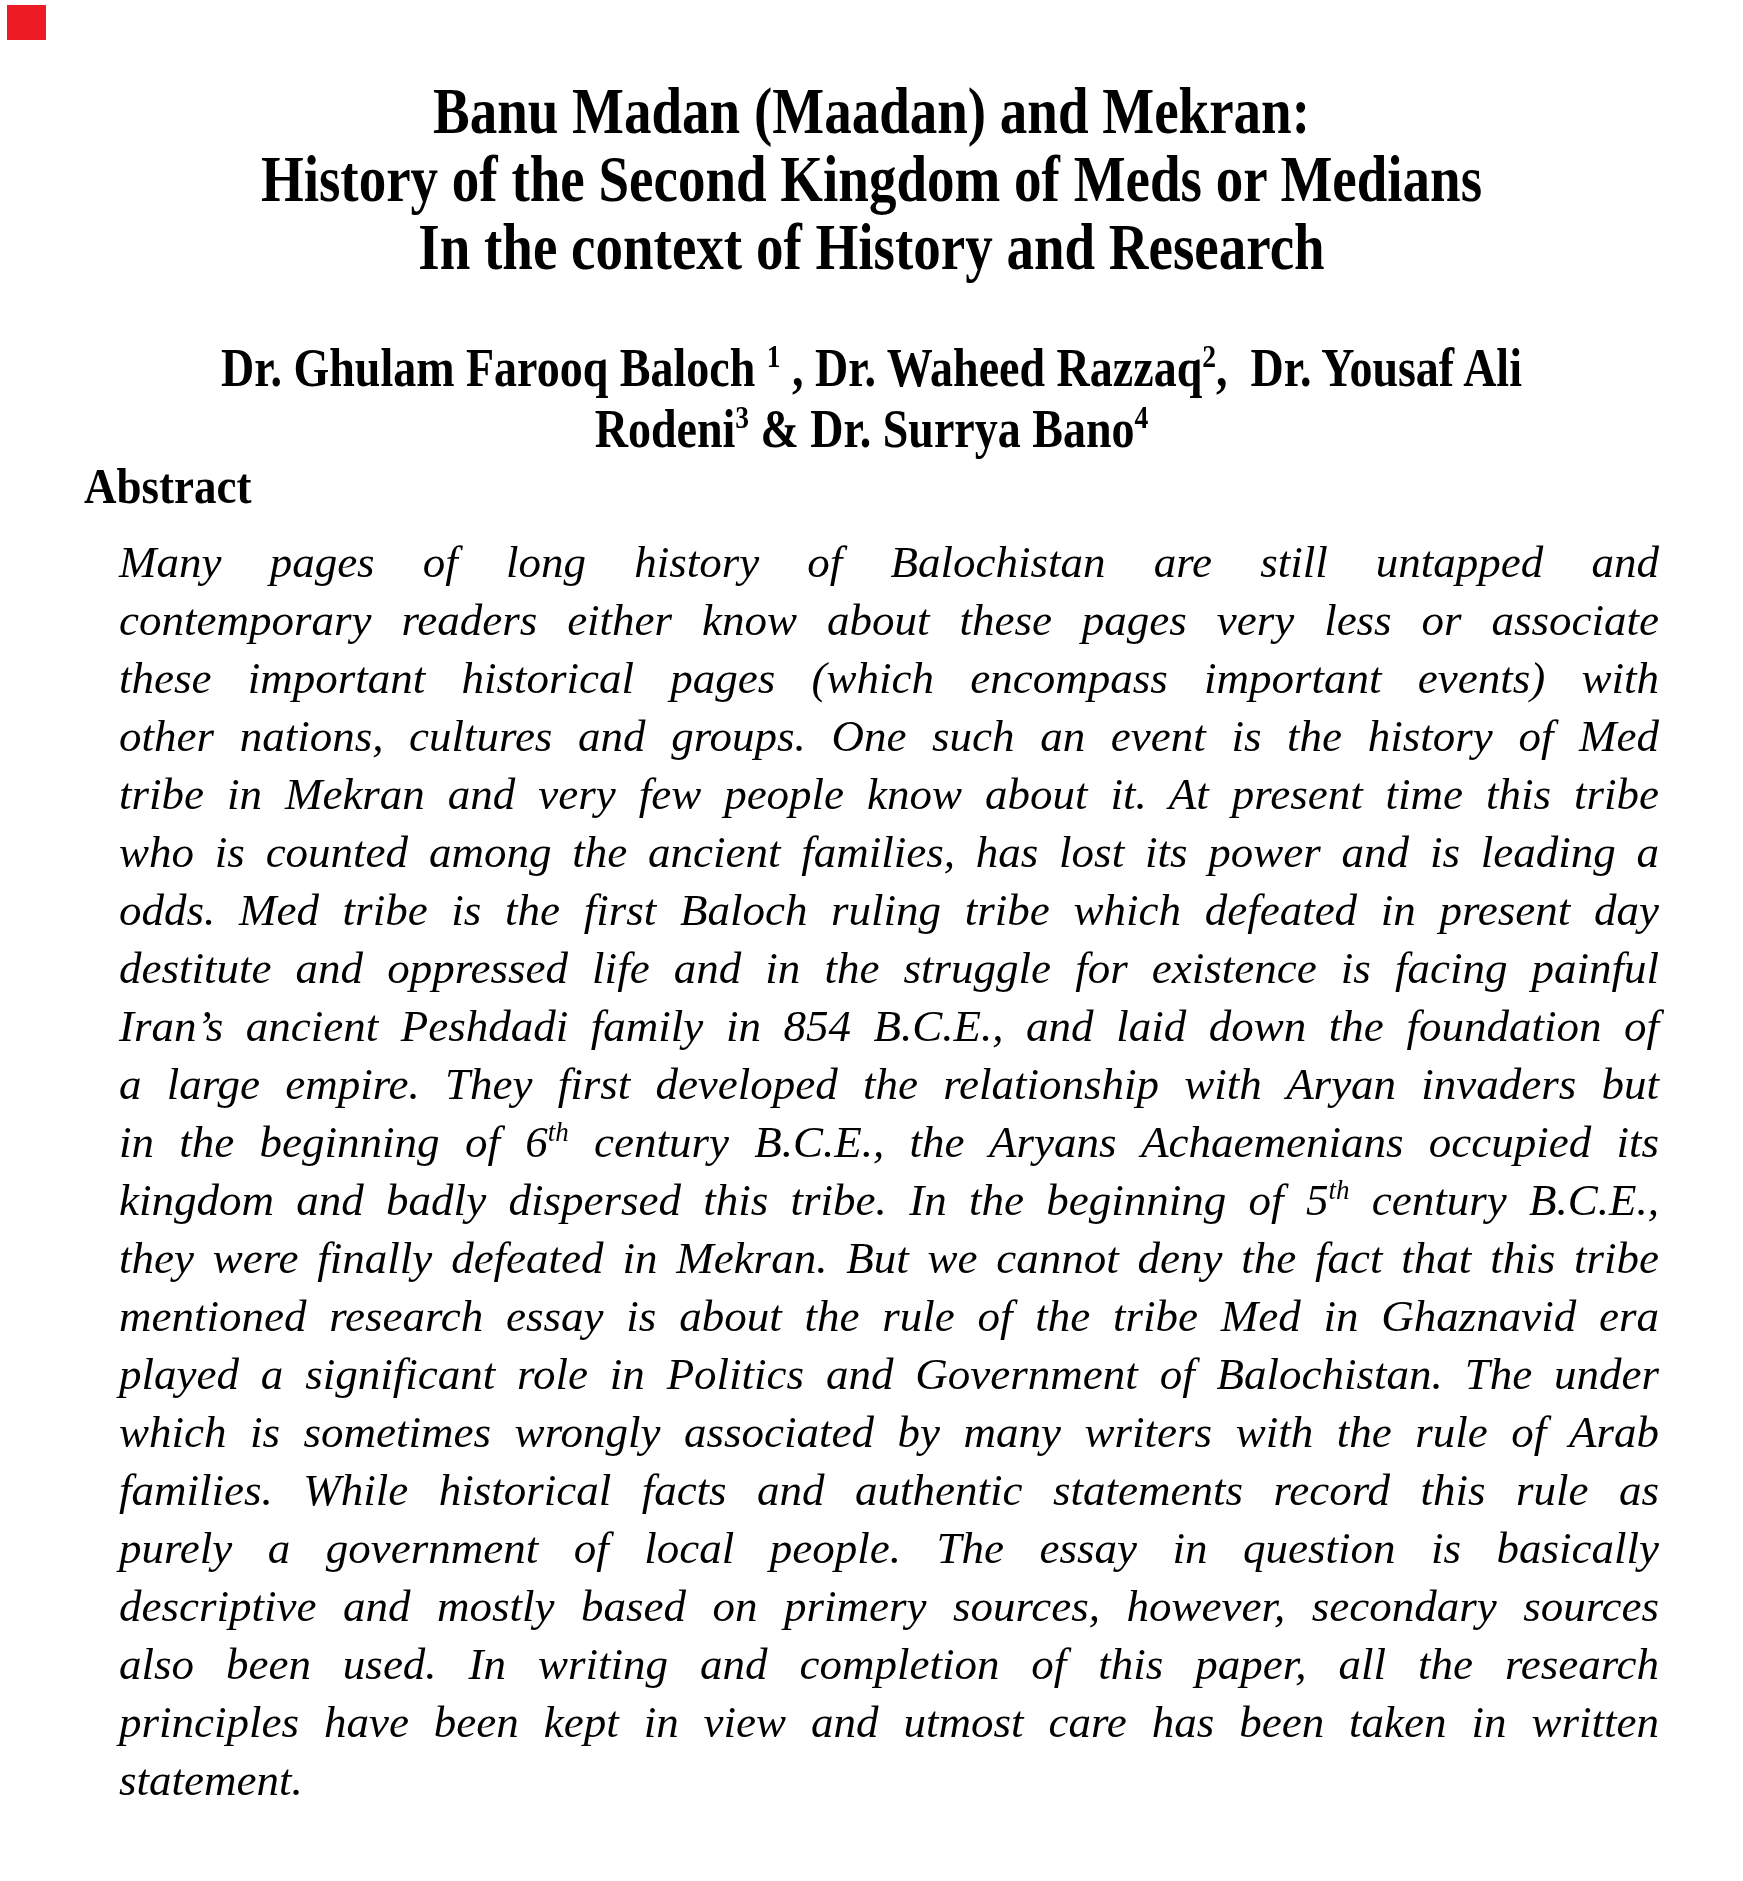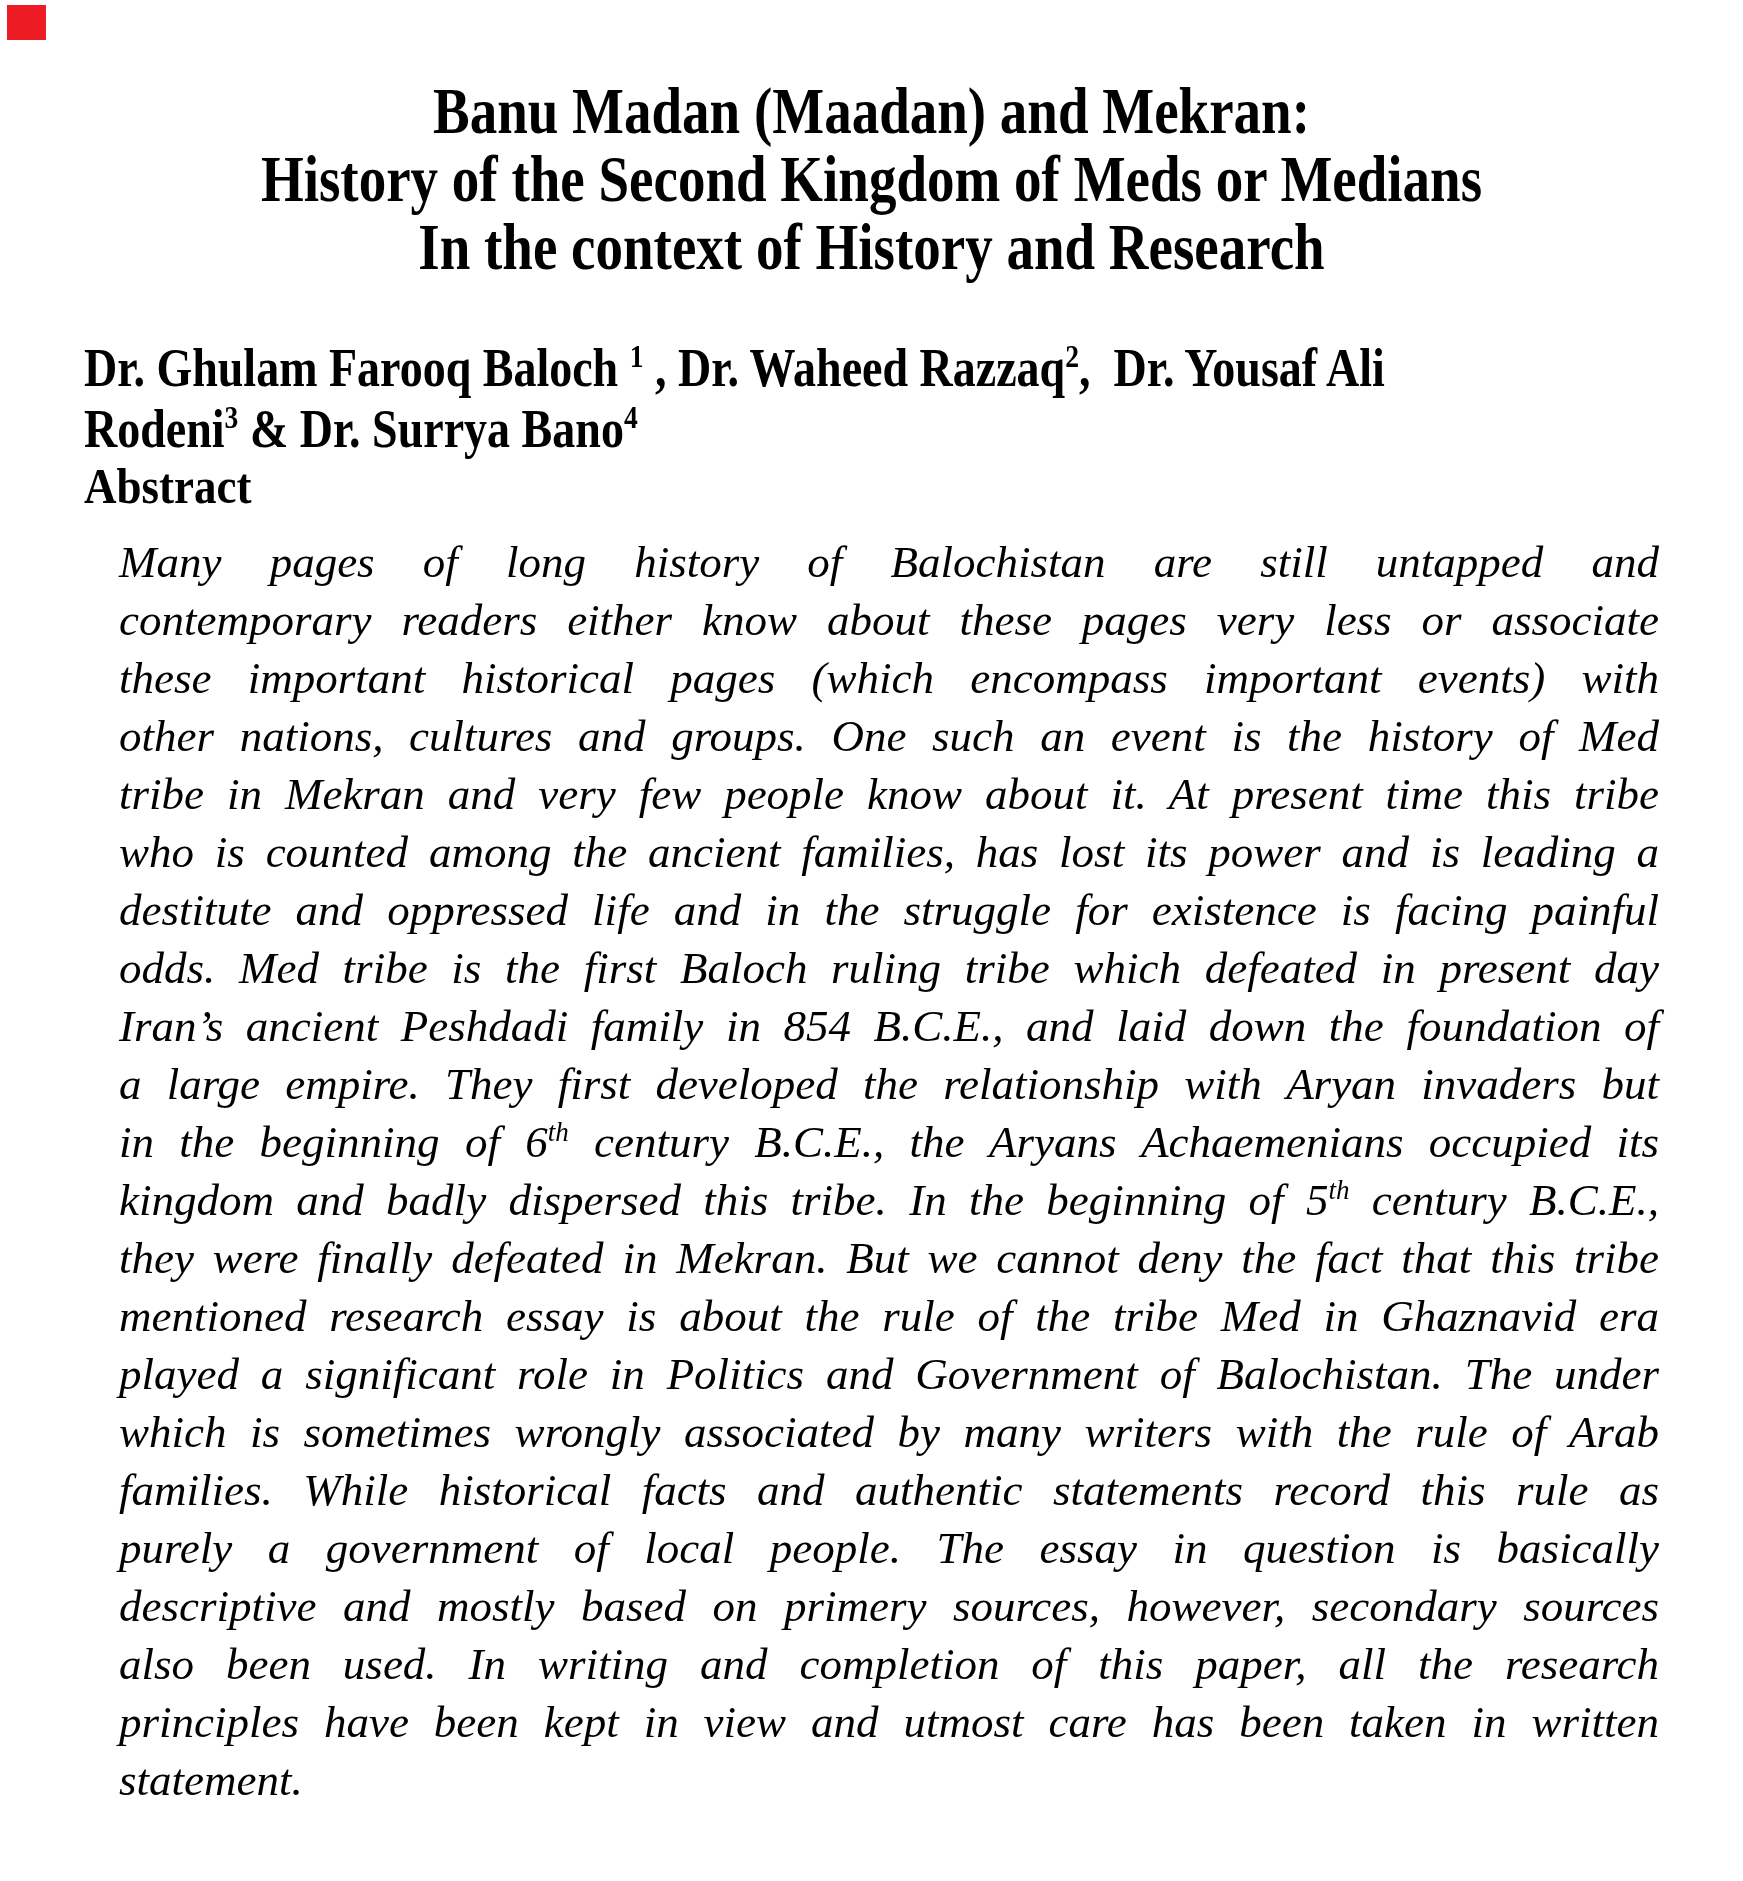--- a/index.html
+++ b/index.html
@@ -16,21 +16,21 @@
   }
   .corner-marker {
     position: absolute;
     left: 7px;
     top: 5px;
     width: 39px;
     height: 35px;
   }
   h1.title { margin: 0; font-weight: bold; font-size: 55px; line-height: 68px; text-align: center; }
   .title-line { transform: scaleY(1.18); }
-  .authors { margin-top: 55px; font-weight: bold; font-size: 46px; line-height: 61px; text-align: left; }
+  .authors { margin-top: 55px; font-weight: bold; font-size: 46px; line-height: 61px; text-align: center; }
   .author-line { transform: scaleY(1.18); white-space: pre-wrap; }
   h2.abstract-heading {
     margin: 0; font-weight: bold; font-size: 45px; line-height: 55px;
     text-align: left; transform: scaleY(1.12); transform-origin: 0 50%;
   }
   .abstract { margin-top: 19px; font-style: italic; font-size: 45px; line-height: 58px; }
   .abs-line { text-align: justify; text-align-last: justify; margin-left: 35px; }
   .abs-line:last-child { text-align-last: left; }
   sup { font-size: 0.6em; line-height: 0; vertical-align: super; }
 </style>
@@ -53,22 +53,22 @@
 
   <h2 class="abstract-heading">Abstract</h2>
 
   <section class="abstract">
     <div class="abs-line">Many pages of long history of Balochistan are still untapped and</div>
     <div class="abs-line">contemporary readers either know about these pages very less or associate</div>
     <div class="abs-line">these important historical pages (which encompass important events) with</div>
     <div class="abs-line">other nations, cultures and groups. One such an event is the history of Med</div>
     <div class="abs-line">tribe in Mekran and very few people know about it. At present time this tribe</div>
     <div class="abs-line">who is counted among the ancient families, has lost its power and is leading a</div>
+    <div class="abs-line">odds. Med tribe is the first Baloch ruling tribe which defeated in present day</div>
     <div class="abs-line">destitute and oppressed life and in the struggle for existence is facing painful</div>
-    <div class="abs-line">odds. Med tribe is the first Baloch ruling tribe which defeated in present day</div>
     <div class="abs-line">Iran’s ancient Peshdadi family in 854 B.C.E., and laid down the foundation of</div>
     <div class="abs-line">a large empire. They first developed the relationship with Aryan invaders but</div>
     <div class="abs-line">in the beginning of 6<sup>th</sup> century B.C.E., the Aryans Achaemenians occupied its</div>
     <div class="abs-line">kingdom and badly dispersed this tribe. In the beginning of 5<sup>th</sup> century B.C.E.,</div>
     <div class="abs-line">they were finally defeated in Mekran. But we cannot deny the fact that this tribe</div>
     <div class="abs-line">mentioned research essay is about the rule of the tribe Med in Ghaznavid era</div>
     <div class="abs-line">played a significant role in Politics and Government of Balochistan. The under</div>
     <div class="abs-line">which is sometimes wrongly associated by many writers with the rule of Arab</div>
     <div class="abs-line">families. While historical facts and authentic statements record this rule as</div>
     <div class="abs-line">purely a government of local people. The essay in question is basically</div>

